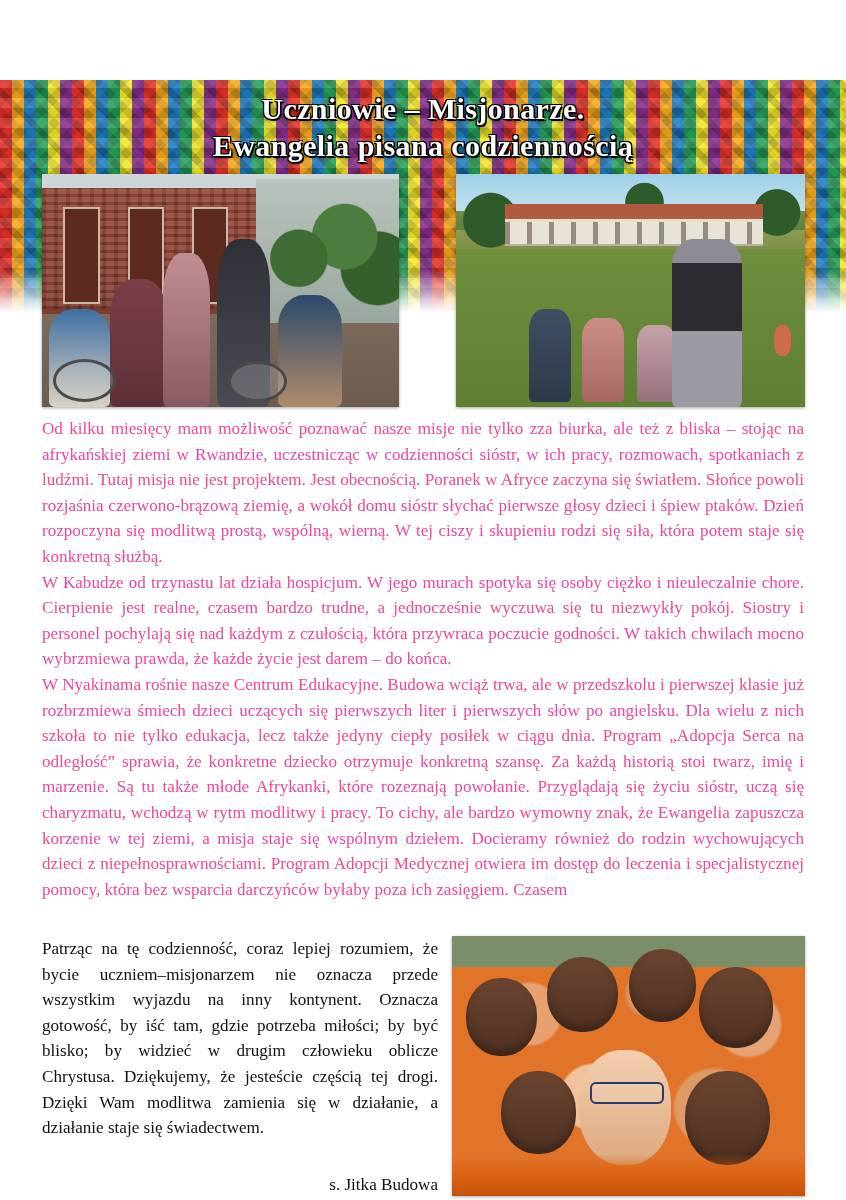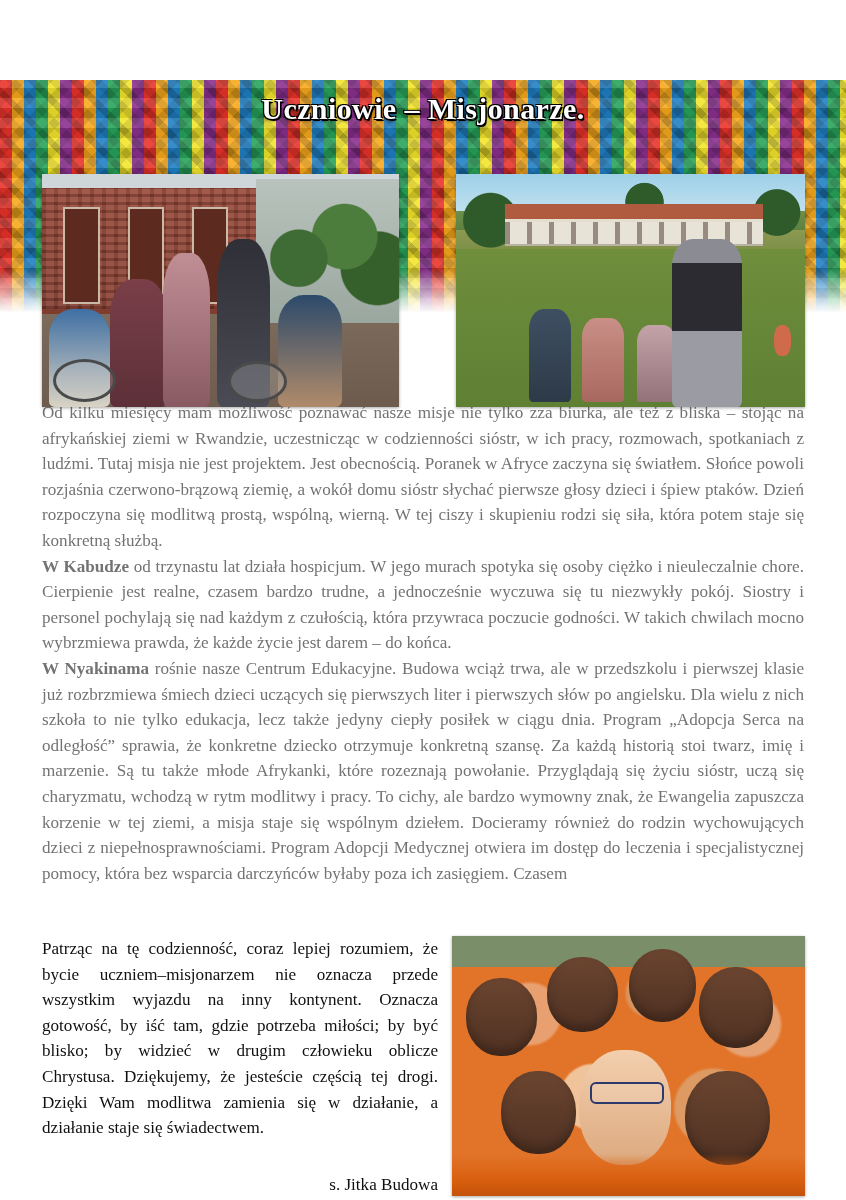--- a/index.html
+++ b/index.html
@@ -299,33 +299,33 @@
   .ph3 .shirts {
     position: absolute;
     left: 0; bottom: 0; width: 100%; height: 16%;
     background: linear-gradient(to bottom, rgba(226,116,42,0) 0%, #d9600f 60%, #c4520a 100%);
   }
 
   
   .body-text {
     position: absolute;
     left: 42px;
-    top: 364px;
+    top: 380px;
     width: 762px;
     font-size: 17.1px;
     line-height: 25.6px;
-    color: #737373;
+    color: #ec4899;
     text-align: justify;
     text-justify: inter-word;
   }
   .body-text p {
     margin: 0;
   }
   .bold {
-    font-weight: bold;
+    font-weight: normal;
   }
   
   .wrap-block {
     position: absolute;
     left: 42px;
     top: 900px;
     width: 396px;
     font-size: 17.1px;
     line-height: 25.6px;
     color: #101010;
@@ -356,20 +356,21 @@
 <body>
 
 <div class="page">
 
   <div class="top-strip"></div>
 
   <div class="pattern-band"></div>
 
   <div class="title-wrap">
     <div class="title-line">Uczniowie – Misjonarze.</div>
+    <div class="title-line second">Ewangelia pisana codziennością</div>
   </div>
 
   <div class="photo" id="photo-hospice">
     <div class="ph1">
       <div class="bldg-lines"></div>
       <div class="door d1"></div>
       <div class="door d2"></div>
       <div class="door d3"></div>
       <div class="trees"></div>
       <div class="figure f1"></div>

